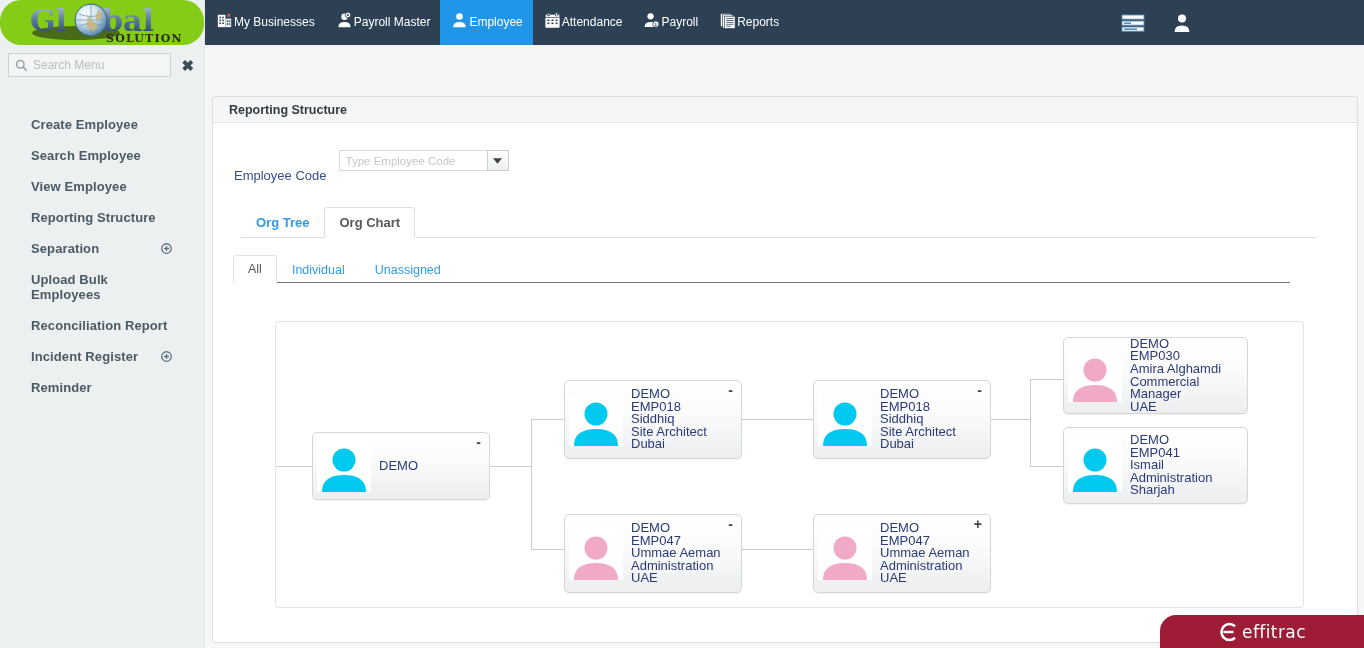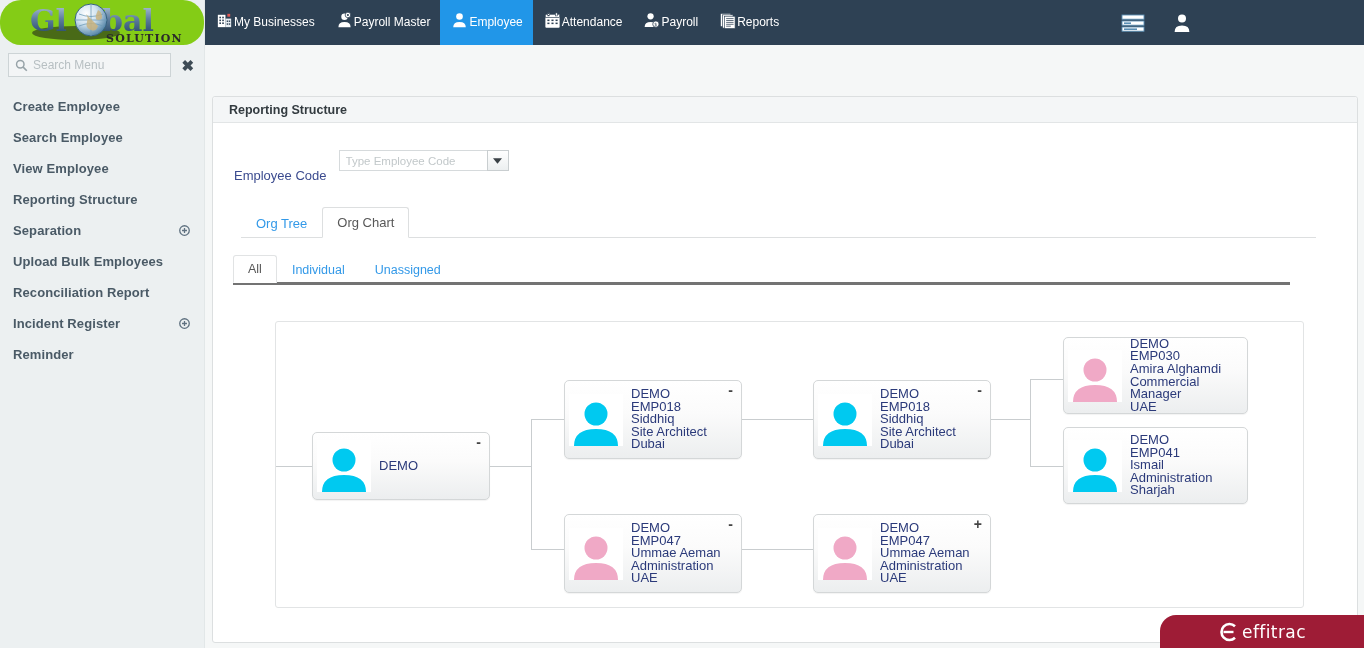--- a/index.html
+++ b/index.html
@@ -64,21 +64,21 @@
     position: absolute; left: 22px; top: 0; right: 2px; height: 22px;
     border: none; outline: none; background: transparent;
     font-family: "Liberation Sans", sans-serif; font-size: 12px; color: #555;
   }
   .search-box input::placeholder { color: #b7bfc2; }
   .search-close {
     color: #3d4b55; font-size: 15px; font-weight: bold; line-height: 1;
     cursor: pointer; padding: 2px 4px;
   }
 
-  .menu-list { list-style: none; margin: 0; padding: 4px 0 0 8px; }
+  .menu-list { list-style: none; margin: 18px; padding: 4px 0 0 8px; }
   .menu-item {
     display: flex; align-items: center; justify-content: space-between;
     padding: 8px 14px 8px 5px;
     color: #4a5a66; font-size: 13px; font-weight: bold;
     cursor: pointer; letter-spacing: .1px;
   }
   .menu-plus { width: 11px; height: 11px; display:block; }
 
   
   .main {
@@ -119,41 +119,42 @@
     width: 22px; height: 21px;
     border: 1px solid #c9ced0;
     background: linear-gradient(#ffffff, #eceff0);
     display: flex; align-items: center; justify-content: center;
     cursor: pointer;
   }
 
   
   .tabs-outer { margin: 23px 0 0 28px; position: relative; }
   .tabs-strip {
-    display: flex; align-items: center;
+    display: flex; align-items: flex-start;
     border-bottom: 1px solid #dddfe0;
     width: 1075px;
+    font-weight: bold;
   }
   .tab {
     padding: 7px 14px 7px 14px;
     font-size: 13px; color: #3399e8; cursor: pointer;
     border: 1px solid transparent;
     border-bottom: none; background: transparent;
     position: relative; top: 1px;
   }
   .tab.active {
     color: #585858; background: #ffffff;
     border: 1px solid #dddfe0; border-bottom: 1px solid #ffffff;
     border-radius: 3px 3px 0 0;
   }
 
   .subtabs-outer { margin: 16px 0 0 20px; }
   .subtabs-strip {
     display: flex; align-items: center;
-    border-bottom: 3px solid #737373;
+    border-bottom: 1px solid #737373;
     width: 1057px;
   }
   .subtab {
     padding: 6px 14px; font-size: 12.5px; color: #3399e8; cursor: pointer;
     border: 1px solid transparent; border-bottom: none;
     position: relative; top: 1px; background: transparent;
   }
   .subtab.active {
     color: #585858; background: #ffffff;
     border: 1px solid #e1e3e4; border-bottom: 1px solid #ffffff;

